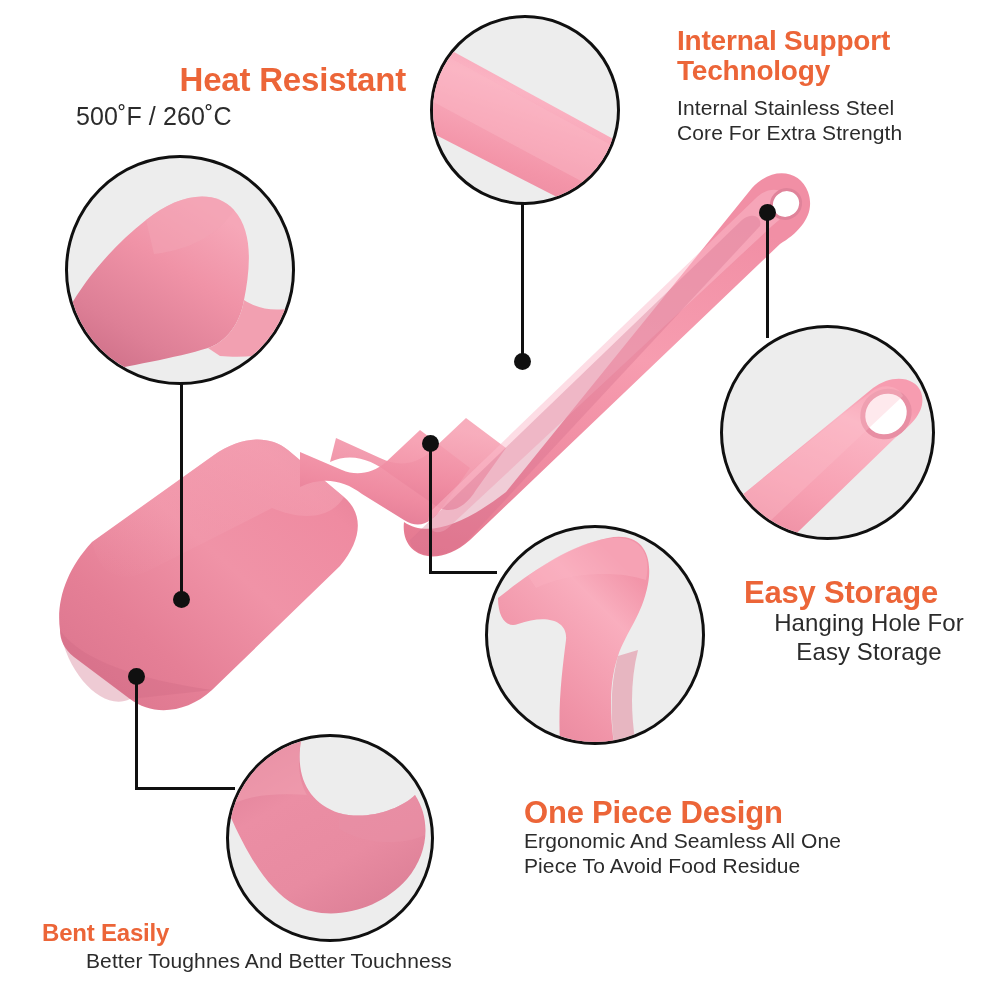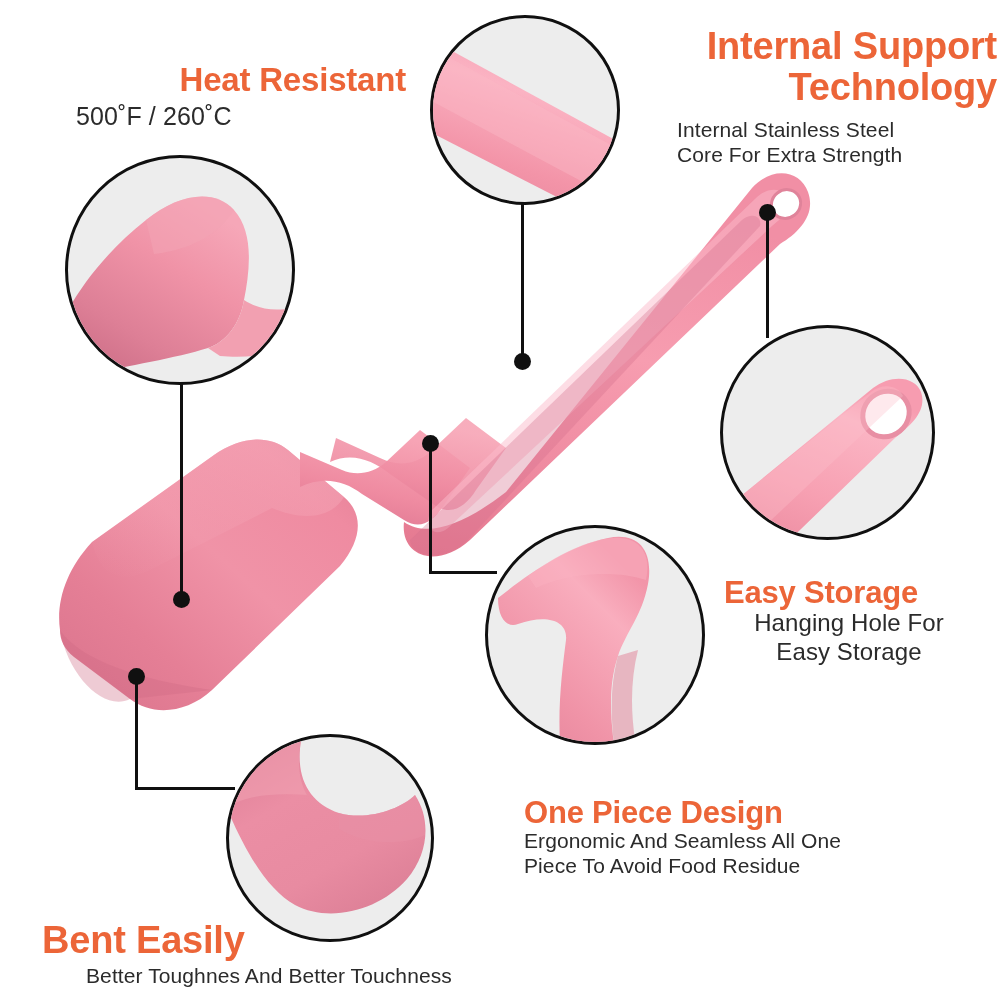--- a/index.html
+++ b/index.html
@@ -32,36 +32,36 @@
     margin: 0;
   }
 
   
   #callout-heat         { left: 76px;  top: 62px;  width: 330px; }
   #callout-heat .title   { font-size: 33px; letter-spacing: -0.2px; text-align: right; }
   #callout-heat .subtitle{ font-size: 25px; margin-top: 4px; letter-spacing: 0.1px; }
 
   
   #callout-internal          { left: 677px; top: 26px; width: 320px; }
-  #callout-internal .title   { font-size: 38px; letter-spacing: -0.2px; text-align: right; }
+  #callout-internal .title   { font-size: 28px; letter-spacing: -0.2px; }
   #callout-internal .subtitle{ font-size: 21px; margin-top: 10px; letter-spacing: 0.1px; }
 
   
-  #callout-storage           { left: 724px; top: 576px; width: 250px; }
+  #callout-storage           { left: 744px; top: 576px; width: 250px; }
   #callout-storage .title    { font-size: 31px; letter-spacing: -0.2px; }
   #callout-storage .subtitle { font-size: 24px; letter-spacing: 0.1px; text-align: center; }
 
   
   #callout-onepiece           { left: 524px; top: 796px; width: 330px; }
   #callout-onepiece .title    { font-size: 31px; letter-spacing: -0.2px; }
   #callout-onepiece .subtitle { font-size: 21px; letter-spacing: 0.1px; }
 
   
   #callout-bent           { left: 42px; top: 920px; width: 420px; }
-  #callout-bent .title    { font-size: 38px; letter-spacing: -0.2px; }
+  #callout-bent .title    { font-size: 24px; letter-spacing: -0.2px; }
   #callout-bent .subtitle { font-size: 21px; margin-top: 3px; letter-spacing: 0.1px; margin-left: 44px; }
 
   
   .magnifier {
     position: absolute;
     border-radius: 50%;
     background: #ededed;
     border: 3px solid #101010;
     overflow: hidden;
     box-sizing: border-box;

